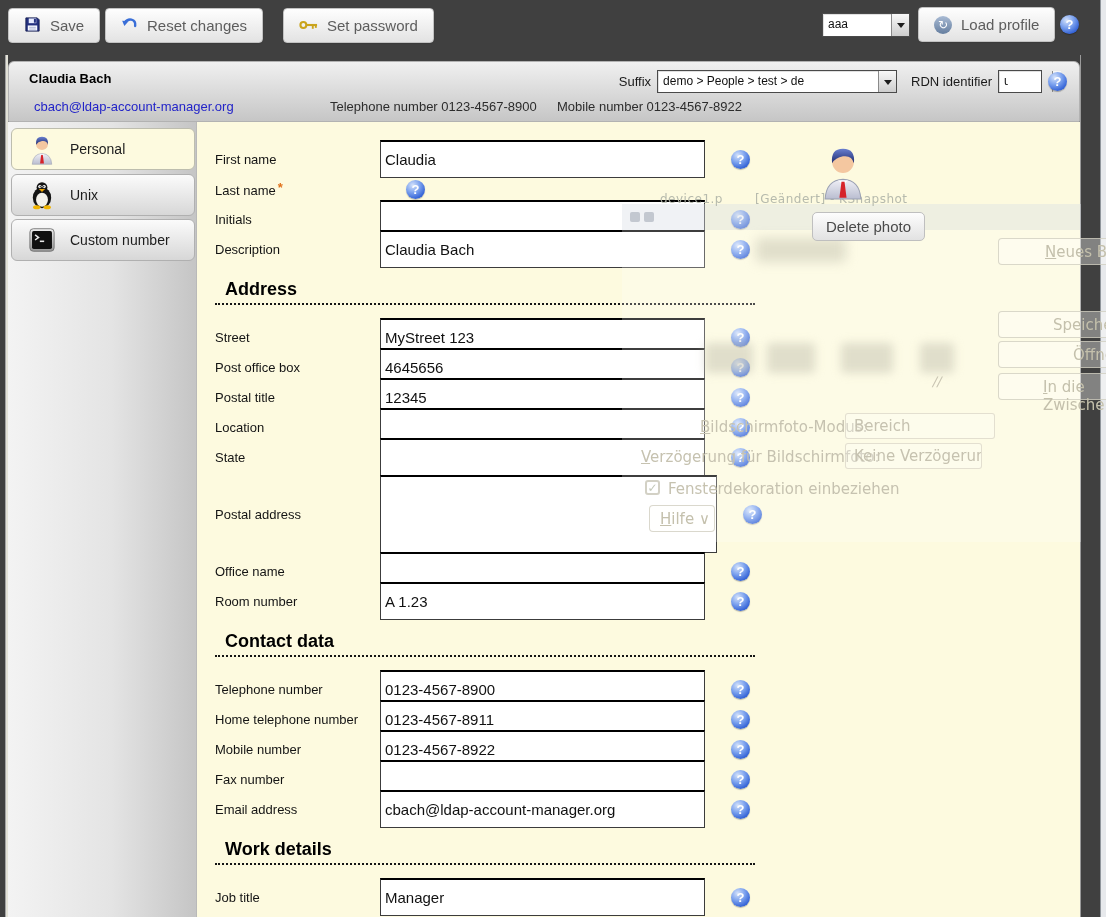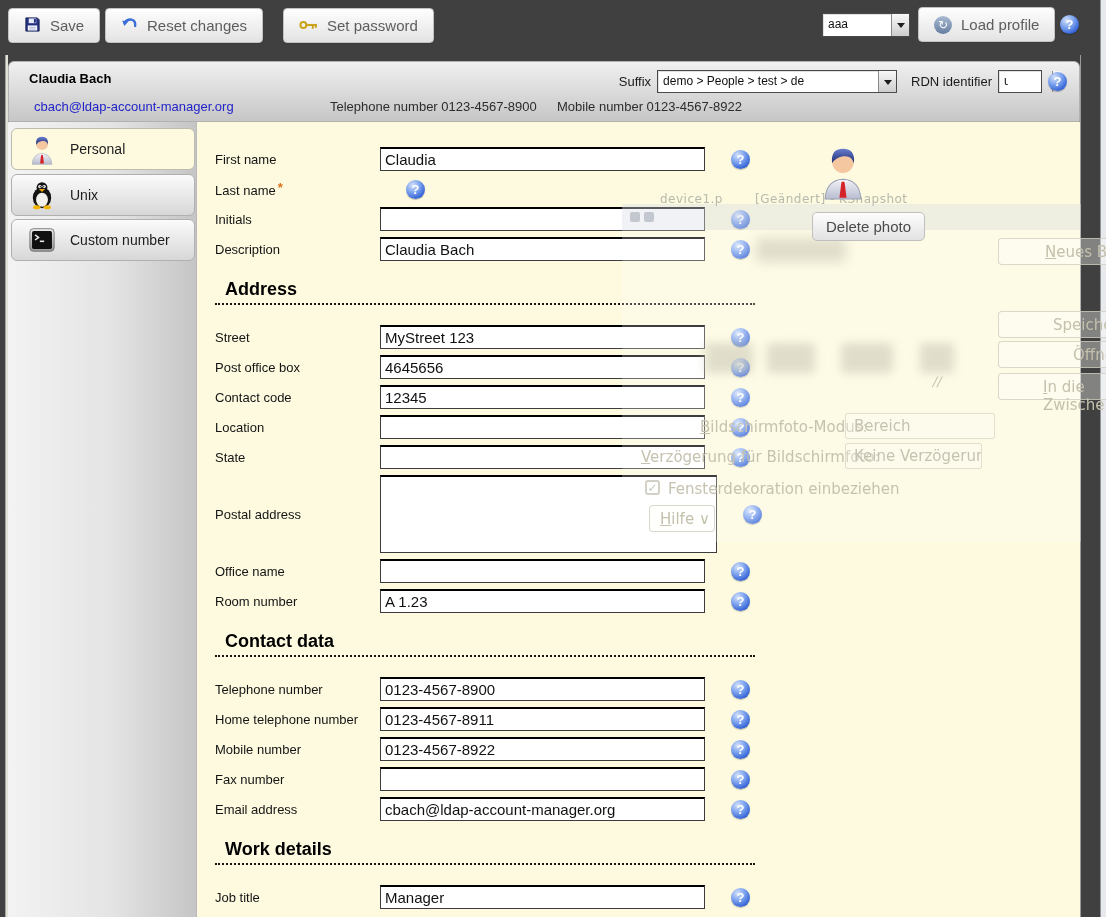--- a/index.html
+++ b/index.html
@@ -48,21 +48,21 @@
   .tab-inactive{background:linear-gradient(#fbfbfb,#d7d7d7);}
   .tab-active{background:#FDFADF;border-color:#bdbdae;}
   .tab .ic{width:30px;display:flex;justify-content:center;}
 
   
   .content{position:absolute;left:197px;top:122px;width:883px;height:795px;background:#FDFADF;box-sizing:border-box;padding-top:25px;}
   .row{display:flex;align-items:center;height:24px;margin:0 0 6px 18px;}
   .ta-row{height:78px;}
   .lbl{width:165px;flex-shrink:0;font-size:13px;color:#141414;white-space:nowrap;}
   .req{color:#e0701a;font-weight:bold;font-size:13px;vertical-align:3px;margin-left:2px;}
-  .fld{width:325px;height:24px;box-sizing:border-box;border:1px solid #3c3c3c;border-top:2px solid #000;
+  .fld{width:325px;height:38px;box-sizing:border-box;border:1px solid #3c3c3c;border-top:2px solid #000;
     background:#fff;font-family:"Liberation Sans","DejaVu Sans",sans-serif;font-size:15px;color:#111;padding:1px 4px;}
   .ta{width:337px;height:78px;resize:none;}
   .row .help{margin-left:26px;}
   .sect{margin:16px 0 20px 18px;width:530px;font-size:18px;font-weight:bold;color:#000;
     padding:2px 0 3px 10px;border-bottom:2px dotted #141414;}
 
   
   .photo-block{position:absolute;left:812px;top:141px;z-index:6;width:120px;}
   .avatar{margin-left:8px;}
   .del-btn{margin-top:7px;height:27px;padding:0 13px;display:inline-flex;align-items:center;
@@ -264,21 +264,21 @@
       <span class="help">?</span>
     </div>
 
     <div class="row">
       <span class="lbl">Post office box</span>
       <input class="fld" type="text" value="4645656" style="">
       <span class="help">?</span>
     </div>
 
     <div class="row">
-      <span class="lbl">Contact code</span>
+      <span class="lbl">Postal title</span>
       <input class="fld" type="text" value="12345" style="">
       <span class="help">?</span>
     </div>
 
     <div class="row">
       <span class="lbl">Location</span>
       <input class="fld" type="text" value="" style="">
       <span class="help">?</span>
     </div>
 

